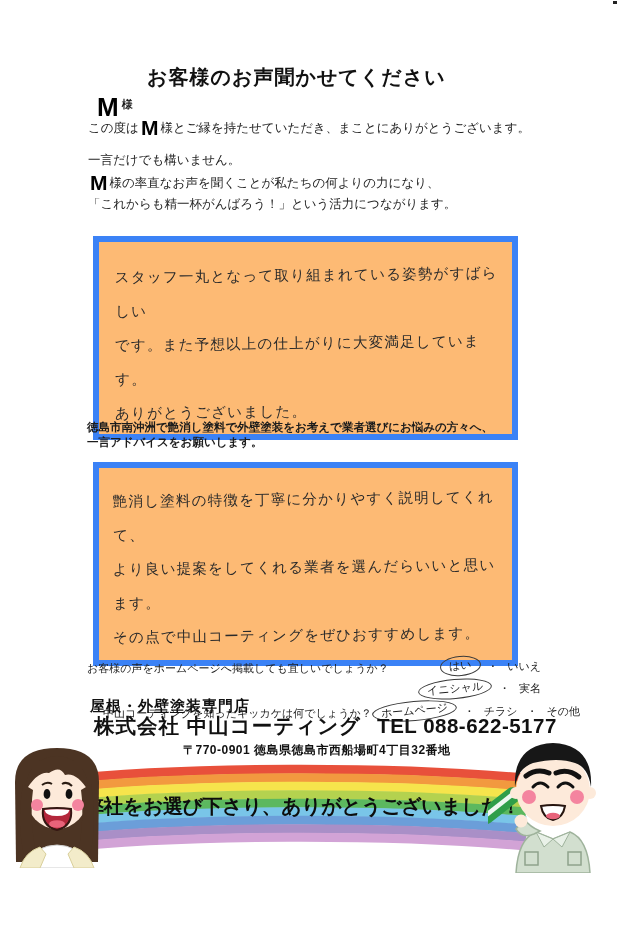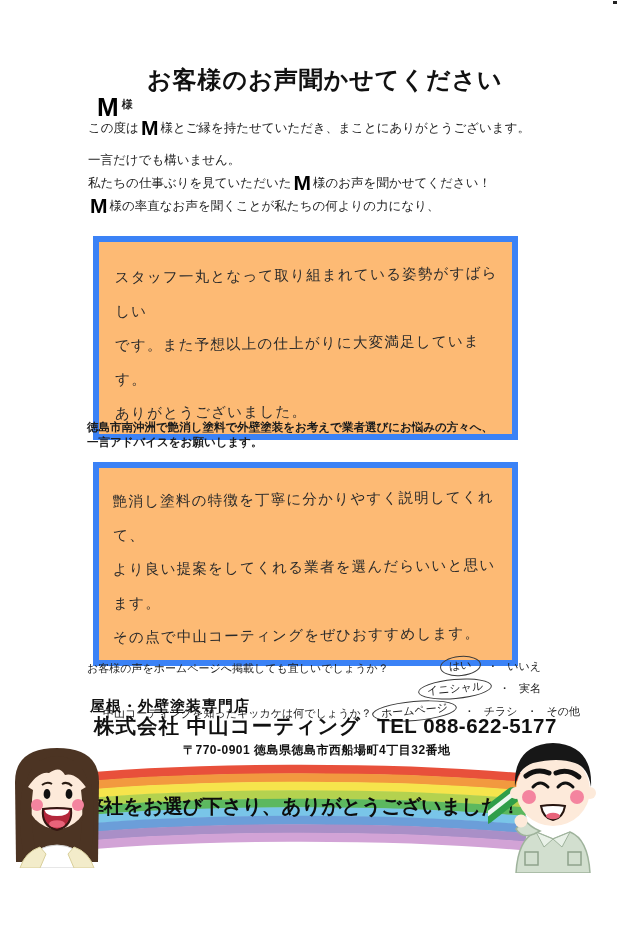--- a/index.html
+++ b/index.html
@@ -4,21 +4,21 @@
 <style>
   html,body { margin:0; padding:0; background:#e9e9e9; }
   .sheet {
     position:relative; width:619px; height:952px; margin:0 auto;
     background:#ffffff; overflow:hidden;
     font-family:"Liberation Sans","DejaVu Sans",sans-serif;
     color:#1a1a1a;
   }
   .abs { position:absolute; }
 
-  .title { font-size:24px; font-weight:bold; letter-spacing:1px; color:#111; }
+  .title { font-size:20px; font-weight:bold; letter-spacing:1px; color:#111; }
 
   .big-m { font-weight:bold; font-size:26px; line-height:1; color:#000; }
   .big-m.inline { font-size:21px; vertical-align:-3px; padding:0 2px; }
   .sama-small { font-size:11px; font-weight:bold; vertical-align:8px; padding-left:3px; }
 
   .bodytext { font-size:12.5px; line-height:18px; color:#222; }
   .intro p { margin:0 0 2.5px 0; }
 
   .writebox {
     border:6px solid #3b82f6; background:#fdba74;
@@ -66,22 +66,22 @@
   <div class="abs" style="left:97px; top:94px;">
     <span class="big-m">M</span><span class="sama-small">様</span>
   </div>
 
   <div class="abs bodytext" style="left:88px; top:117px;">
     <span>この度は</span><span class="big-m inline">M</span><span>様とご縁を持たせていただき、まことにありがとうございます。</span>
   </div>
 
   <div class="abs bodytext intro" style="left:88px; top:151px;">
     <p>一言だけでも構いません。</p>
-    <p><span>私たちの仕事ぶりを見ていただいた</span><span class="big-m inline">M</span><span>様のお声を聞かせてください！</span></p>
     <p><span class="big-m inline">M</span><span>様の率直なお声を聞くことが私たちの何よりの力になり、</span></p>
+    <p>「これからも精一杯がんばろう！」という活力につながります。</p>
   </div>
 
   <div class="abs writebox" style="left:93px; top:236px; width:413px; height:192px;">
     <div style="padding:16px 12px 0 16px;">
       <p class="hw">スタッフ一丸となって取り組まれている姿勢がすばらしい</p>
       <p class="hw">です。また予想以上の仕上がりに大変満足しています。</p>
       <p class="hw">ありがとうございました。</p>
     </div>
   </div>
 

